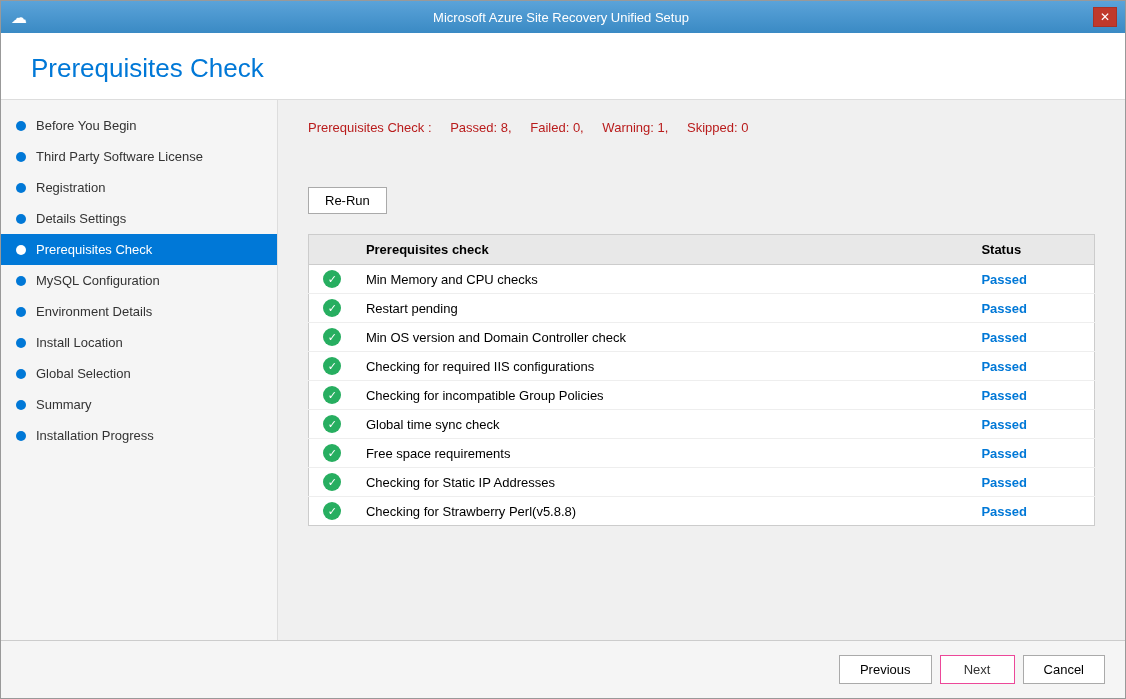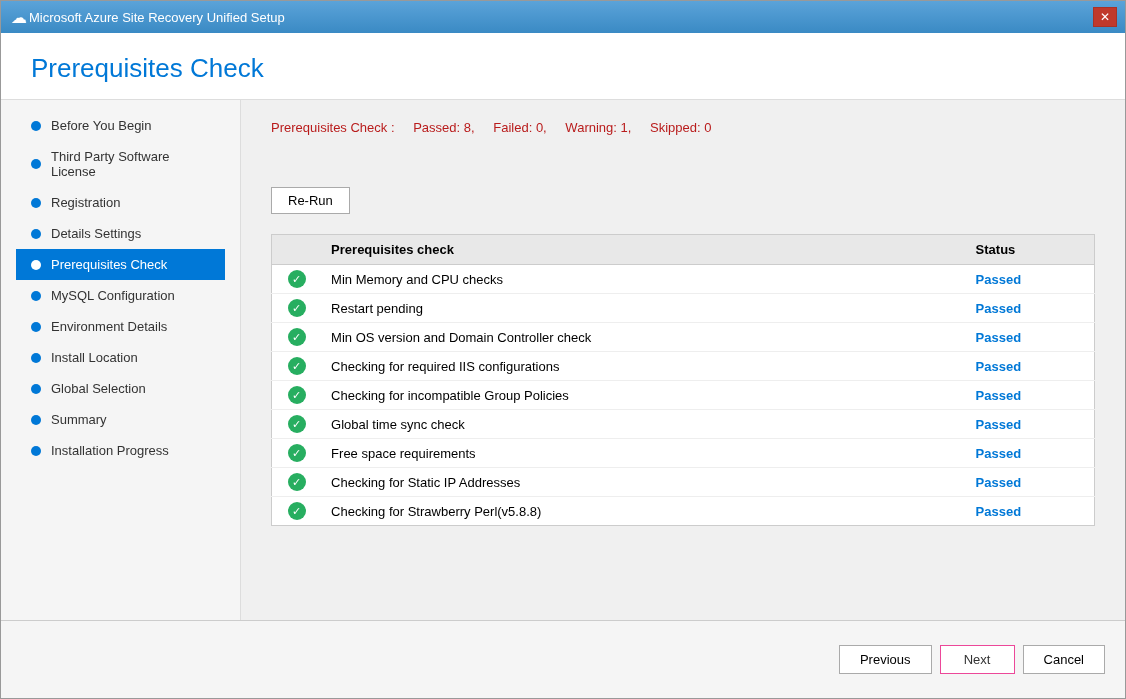--- a/index.html
+++ b/index.html
@@ -37,20 +37,21 @@
       align-items: center;
       justify-content: center;
       color: #fff;
       font-size: 16px;
     }
     .title-bar-text {
       color: #fff;
       font-size: 13px;
       font-weight: normal;
       flex: 1;
+      text-align: center;
     }
     .title-bar-close {
       width: 24px;
       height: 20px;
       background: #c0392b;
       border: 1px solid #a93226;
       display: flex;
       align-items: center;
       justify-content: center;
       color: #fff;
@@ -67,24 +68,24 @@
       font-size: 26px;
       color: #0078d7;
       font-weight: 300;
     }
     .content-area {
       display: flex;
       flex: 1;
       overflow: hidden;
     }
     .sidebar {
-      width: 240px;
+      width: 277px;
       background: #f5f5f5;
       border-right: 1px solid #ddd;
-      padding: 10px 15px;
+      padding: 10px 0;
       flex-shrink: 0;
     }
     .sidebar-item {
       display: flex;
       align-items: center;
       padding: 8px 15px;
       cursor: pointer;
       color: #333;
       font-size: 13px;
     }
@@ -161,21 +162,21 @@
     }
     .status-link {
       color: #0078d7;
       text-decoration: none;
       font-weight: bold;
       cursor: pointer;
     }
     .footer {
       background: #f5f5f5;
       border-top: 1px solid #ccc;
-      padding: 24px 20px;
+      padding: 14px 20px;
       display: flex;
       justify-content: flex-end;
       gap: 8px;
       flex-shrink: 0;
     }
     .footer-btn {
       padding: 6px 20px;
       font-size: 13px;
       cursor: pointer;
       border: 1px solid #aaa;

